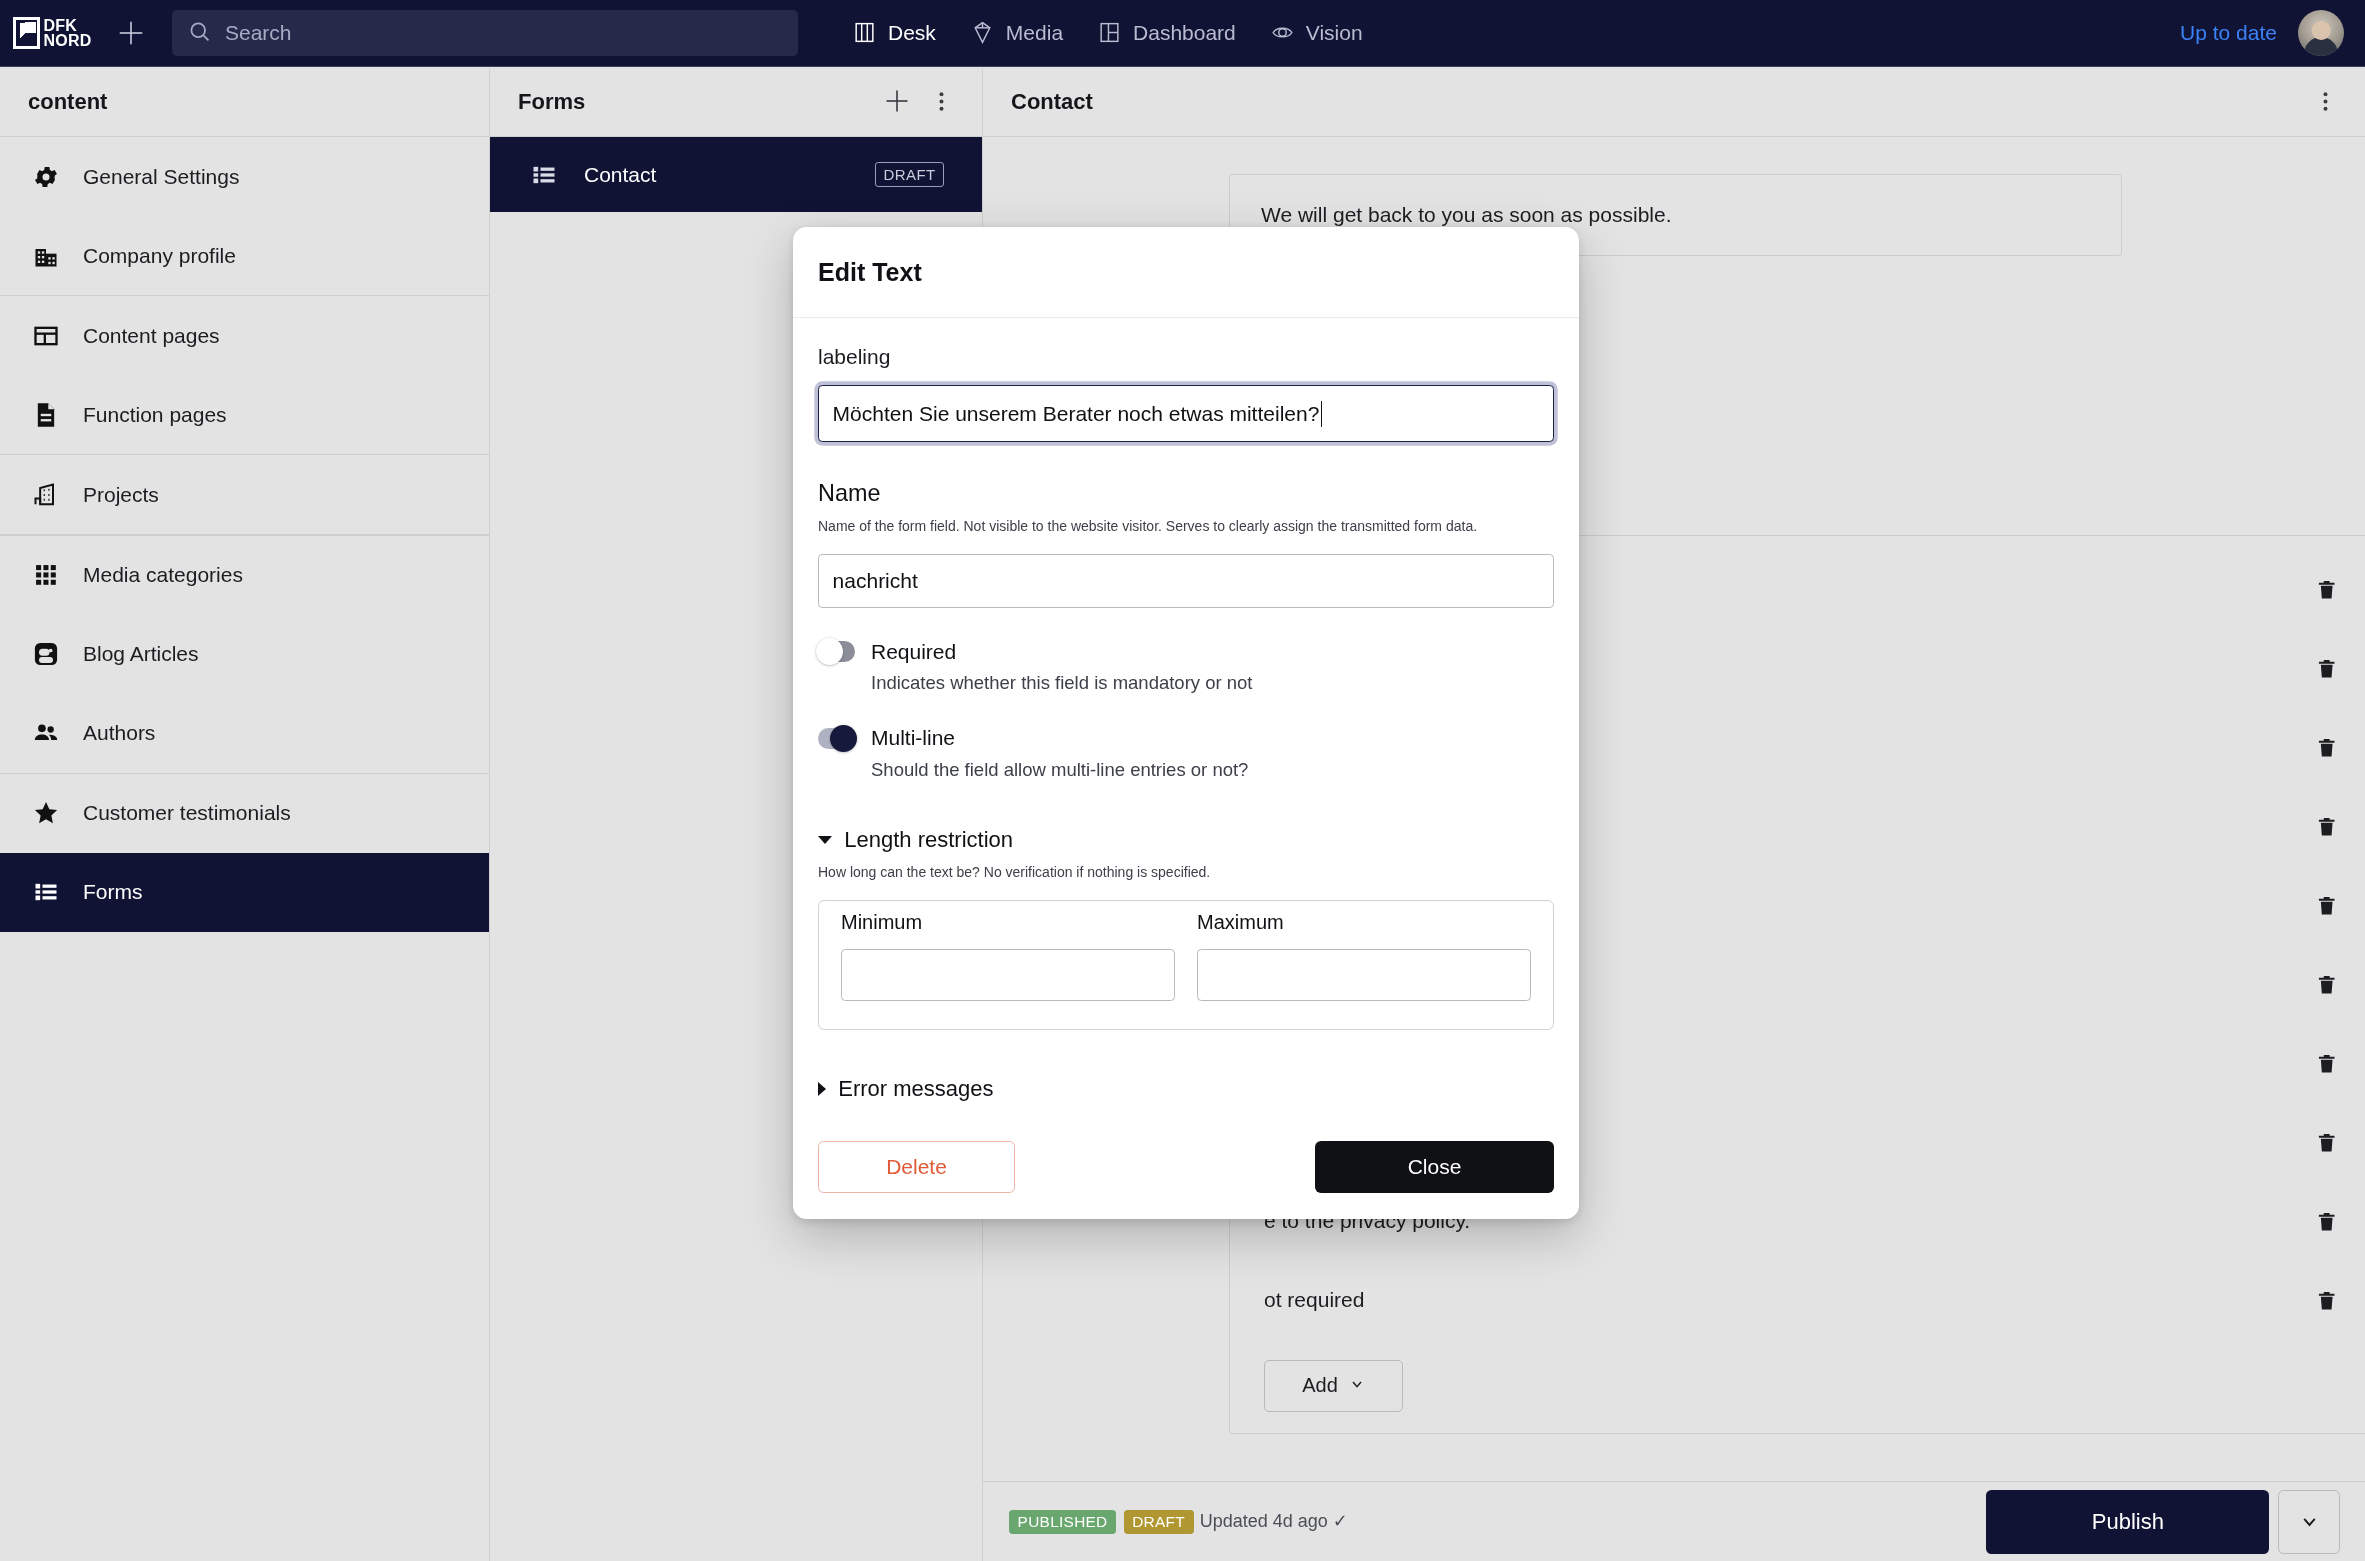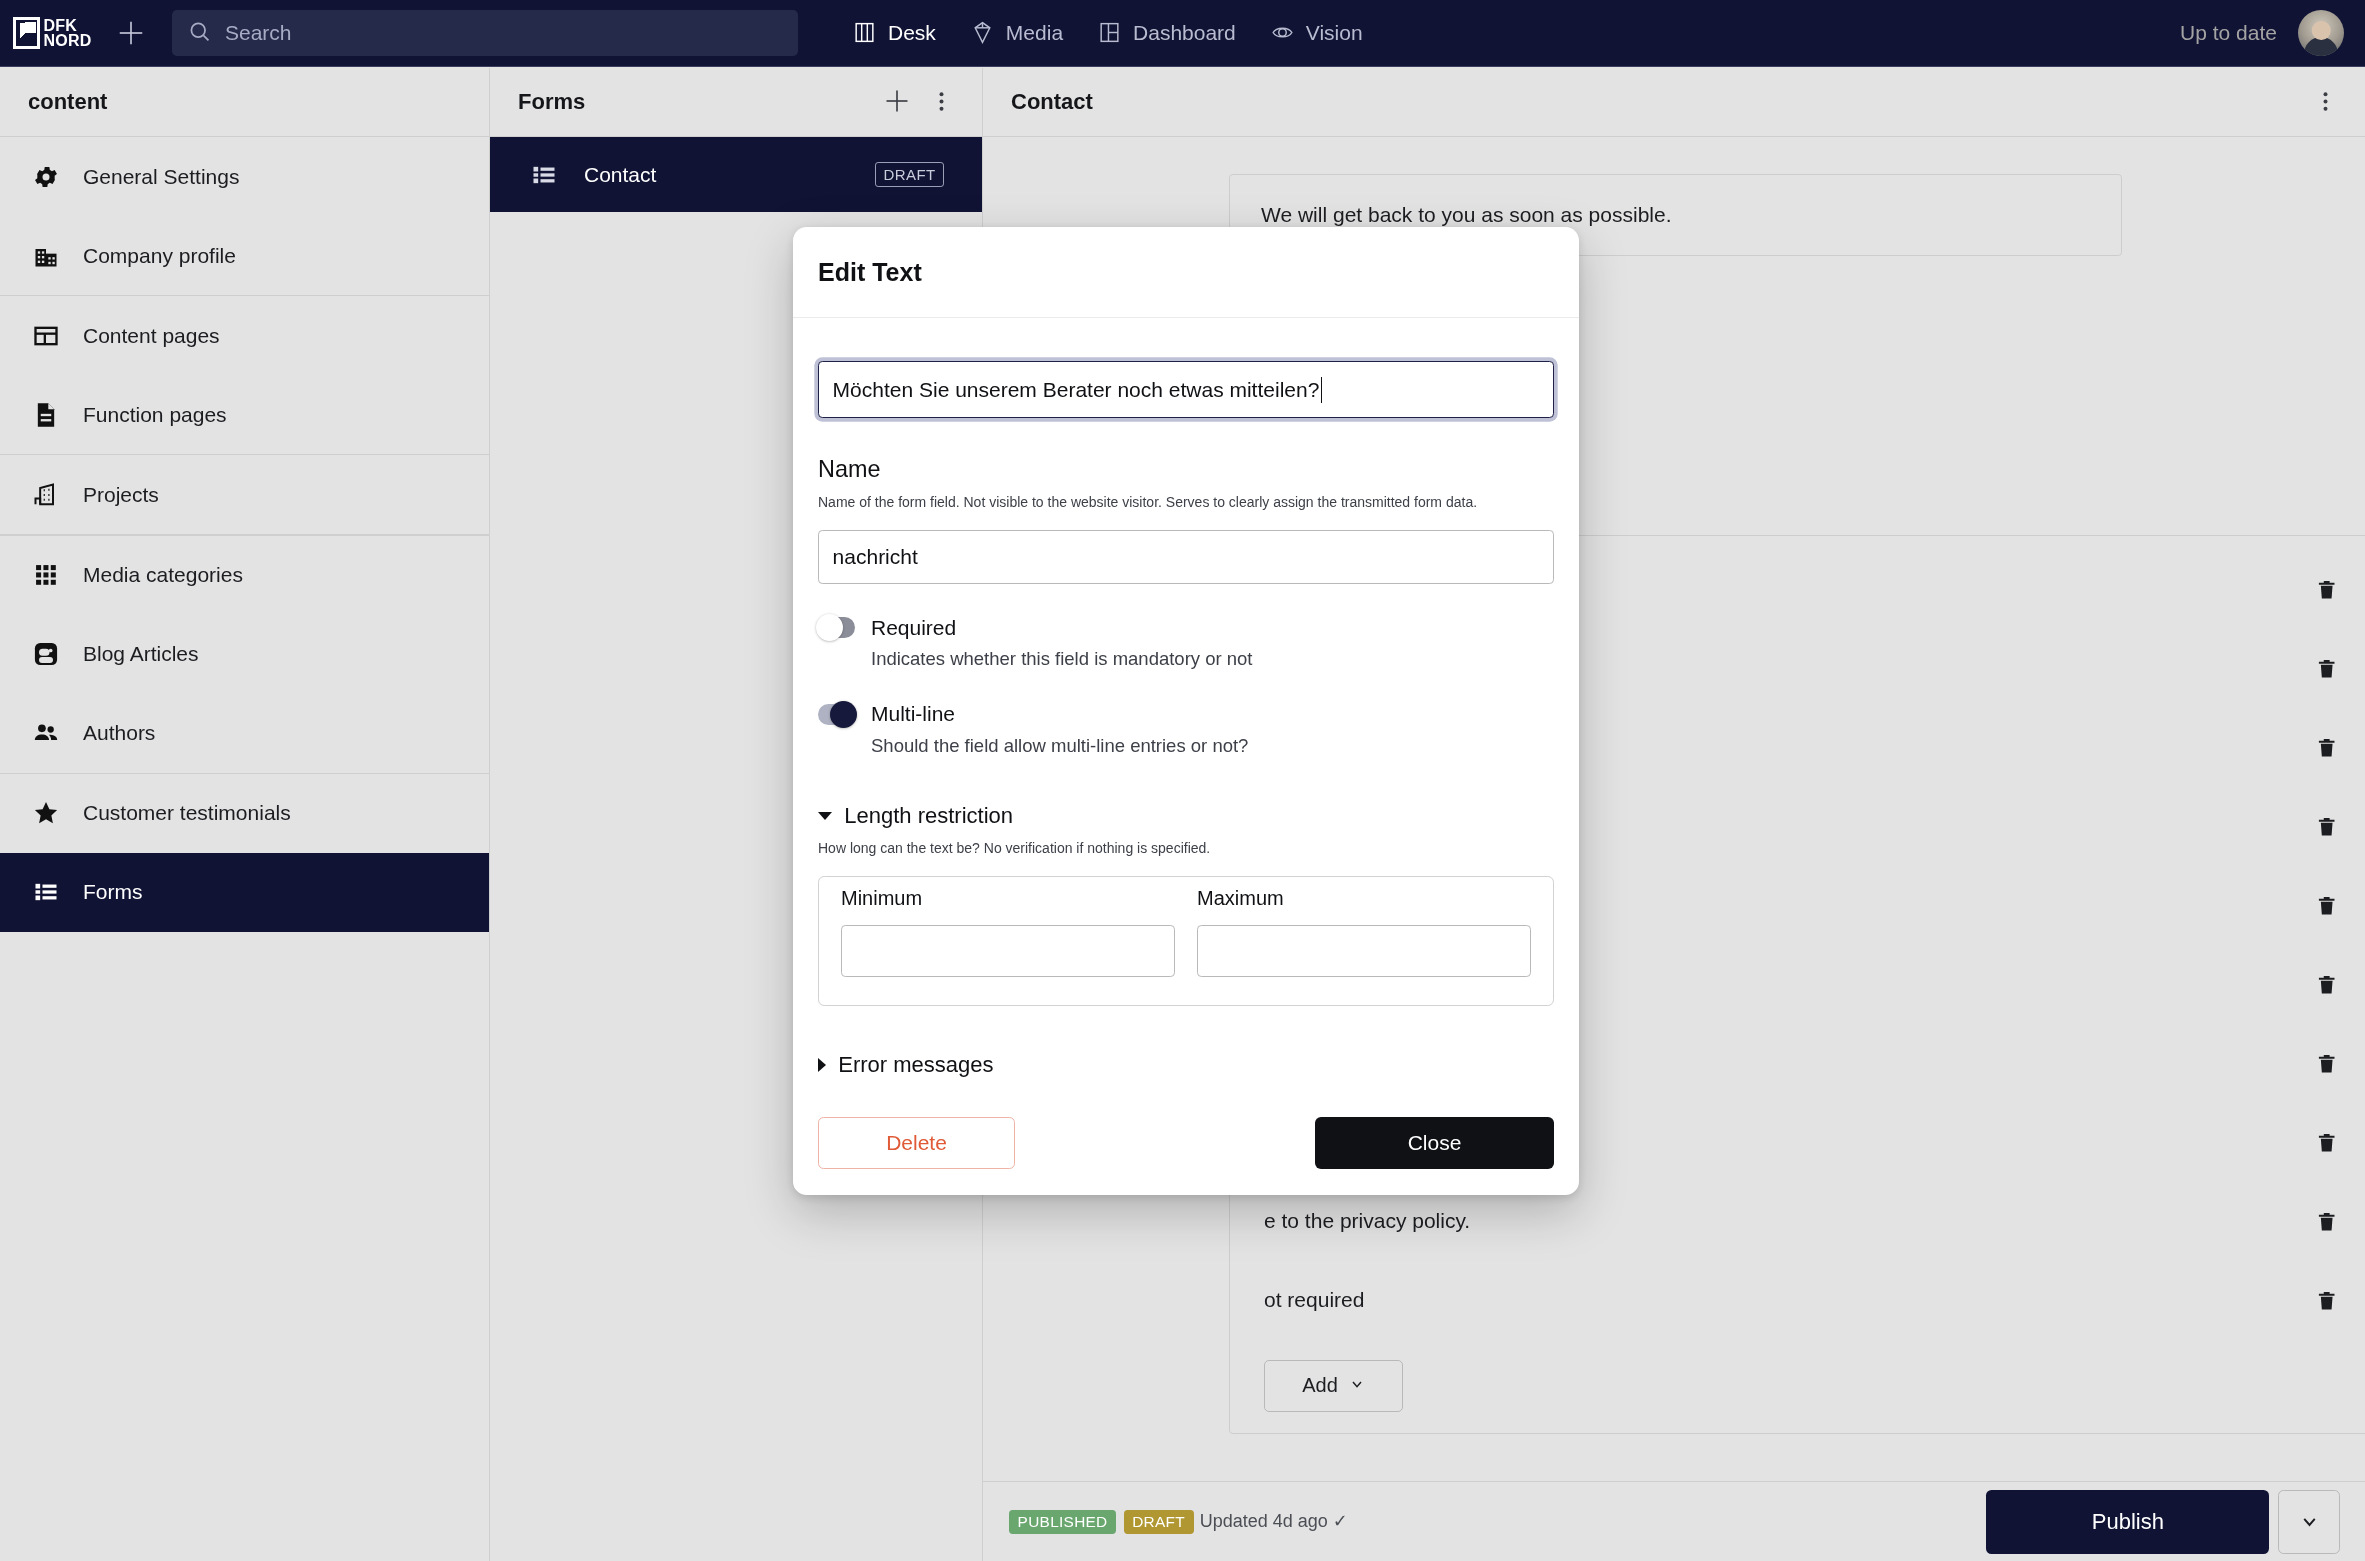--- a/index.html
+++ b/index.html
@@ -65,21 +65,21 @@
     display: flex; align-items: center; gap: 11px;
     padding: 0 17px; height: 67px; cursor: pointer;
   }
   .navitem .lbl { font-size: 21px; color: #b9bcd0; }
   .navitem.active .lbl { color: #ffffff; }
   .navitem.active svg { stroke: #ffffff; }
   .topright {
     margin-left: auto; display: flex; align-items: center;
     gap: 21px; padding-right: 22px;
   }
-  .uptodate { color: #a3a3a3; font-size: 21px; }
+  .uptodate { color: #3b82f6; font-size: 21px; }
   .avatar {
     width: 46px; height: 46px; border-radius: 50%;
     background: radial-gradient(circle at 50% 36%, #cfc9bd 0%, #a09a90 52%, #5d5f63 100%);
     position: relative; overflow: hidden; cursor: pointer;
     flex-shrink: 0;
   }
   .avatar::after {
     content: ""; position: absolute; left: 50%; top: 24%;
     width: 18.5px; height: 18.5px; border-radius: 50%;
     background: #d9c3ad; transform: translateX(-50%);
@@ -734,20 +734,21 @@
 </div>
 
 <div class="modal">
 
   <div class="modal-head">
     <span class="modal-title">Edit Text</span>
   </div>
 
   <div class="modal-body">
 
+    <div class="fld-label">labeling</div>
     <div class="input-focus">
       <span class="val">Möchten Sie unserem Berater noch etwas mitteilen?</span>
         <span class="caret"></span>
     </div>
 
     <div class="sec-title">Name</div>
     <div class="sec-desc">Name of the form field. Not visible to the website visitor. Serves to clearly assign the transmitted form data.</div>
     <div class="input-plain">
       <span class="val">nachricht</span>
     </div>

